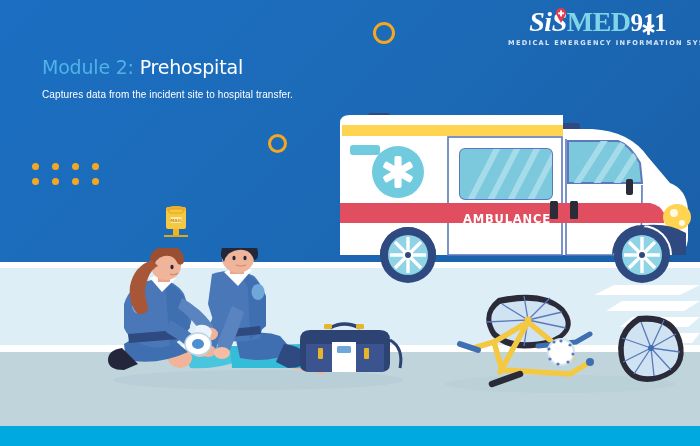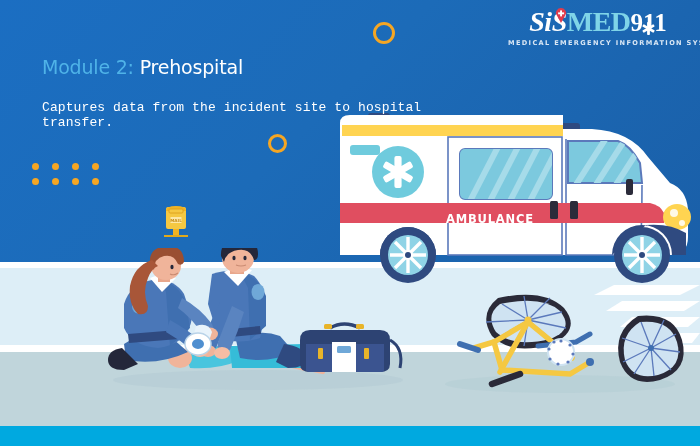--- a/index.html
+++ b/index.html
@@ -91,34 +91,34 @@
   .headline {
     position:absolute; left:42px; top:56px; width:430px;
   }
   .h-title {
     font-size:19px; font-weight:normal; color:#ffffff;
     letter-spacing:-0.2px; line-height:1.2;
     font-family:"DejaVu Sans", sans-serif;
   }
   .h-title .mod { color:#4fb3e8; }
   .h-sub {
-    margin-top:21px; font-size:13px; color:#ffffff;
-    letter-spacing:0.1px; font-family:Liberation Mono, monospace;
+    margin-top:10px; font-size:10px; color:#ffffff;
+    letter-spacing:0.1px; font-family:Liberation Sans, sans-serif;
   }
 
   
   .mailbox { position:absolute; left:164px; top:203px; }
 
   
   .crosswalk { position:absolute; left:588px; top:285px; }
 
   
   .ambulance { position:absolute; left:330px; top:105px; }
   .amb-label {
-    position:absolute; left:446px; top:212px;
+    position:absolute; left:463px; top:212px;
     color:#ffffff; font-size:11.5px; font-weight:bold;
     letter-spacing:0.8px; font-family:"DejaVu Sans", sans-serif;
   }
 
   
   .paramedics { position:absolute; left:108px; top:248px; }
   .bicycle    { position:absolute; left:440px; top:288px; }
 </style>
 </head>
 <body>

